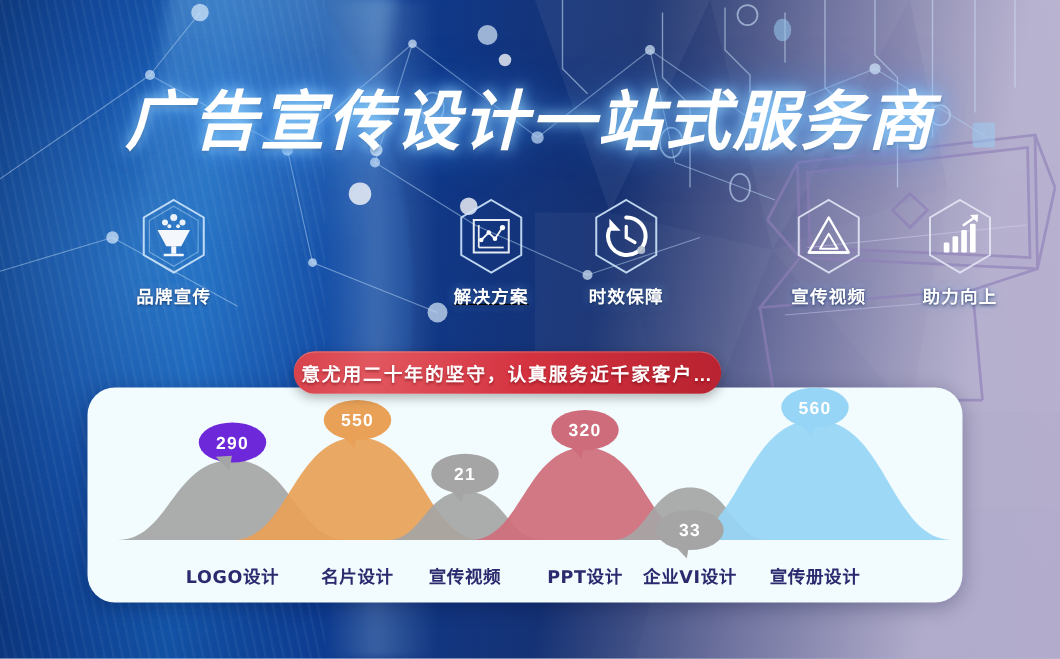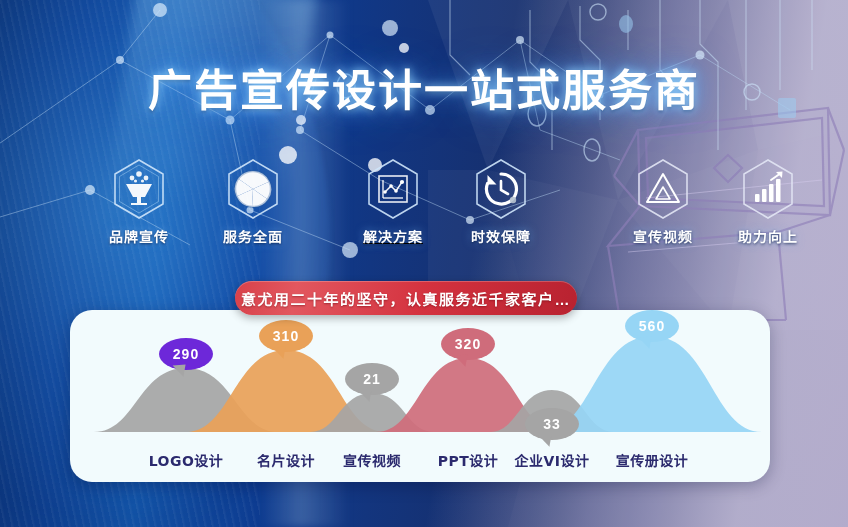--- a/index.html
+++ b/index.html
@@ -83,31 +83,32 @@
   
   .billboard { position:absolute; right:0; top:0; width:320px; height:330px; opacity:.85; }
 
   
   .circuit { position:absolute; left:0; top:0; width:848px; height:300px; opacity:.9; }
 
   
   .headline {
     position:absolute; left:0; right:0; top:55px;
     text-align:center;
-    font-size:44px;
+    font-size:52px;
     font-weight:bold;
     letter-spacing:2px;
     color:#ffffff;
     text-shadow:
       0 0 10px rgba(150,215,255,0.95),
       0 0 22px rgba(90,170,255,0.8),
       0 0 40px rgba(50,130,240,0.55),
       0 2px 3px rgba(0,20,60,0.45);
     font-family:"DejaVu Sans","Liberation Sans",sans-serif;
     white-space:nowrap;
+    font-style:italic;
   }
 
   
   .features {
     position:absolute; left:60px; top:158px;
     width:728px; height:90px;
   }
   .feature {
     position:absolute;
     width:86px;
@@ -318,37 +319,20 @@
             <circle cx="28" cy="16" r="2.8"></circle>
             <circle cx="35" cy="20" r="2.4"></circle>
             <circle cx="24.5" cy="23" r="1.6"></circle>
             <circle cx="31.5" cy="23" r="1.6"></circle>
           </g>
         </svg>
       </div>
       <div class="flabel">品牌宣传</div>
     </div>
 
-    <div class="feature" style="left:150px;">
-      <div class="hex">
-        <svg viewBox="0 0 56 62">
-          <polygon points="28,2 52,16 52,46 28,60 4,46 4,16" fill="none" stroke="#cfe6fb" stroke-width="1.6" opacity="0.9"></polygon>
-          <g fill="#ffffff" opacity="0.97">
-            <path d="M28,13 A18,18 0 0,1 44.5,23.5 L28,31 Z"></path>
-            <path d="M44.5,23.5 A18,18 0 0,1 43,41.5 L28,31 Z"></path>
-            <path d="M43,41.5 A18,18 0 0,1 27,49 L28,31 Z"></path>
-            <path d="M27,49 A18,18 0 0,1 11.5,38.5 L28,31 Z"></path>
-            <path d="M11.5,38.5 A18,18 0 0,1 13,20.5 L28,31 Z"></path>
-            <path d="M13,20.5 A18,18 0 0,1 28,13 L28,31 Z"></path>
-          </g>
-          <circle cx="28" cy="31" r="18" fill="none" stroke="#2a5d9e" stroke-width="2.4" opacity="0.35"></circle>
-        </svg>
-      </div>
-      <div class="flabel">服务全面</div>
-    </div>
 
     <div class="feature" style="left:290px;text-decoration:underline;">
       <div class="hex">
         <svg viewBox="0 0 56 62">
           <polygon points="28,2 52,16 52,46 28,60 4,46 4,16" fill="none" stroke="#cfe6fb" stroke-width="1.6" opacity="0.9"></polygon>
           <rect x="14" y="18" width="28" height="26" fill="none" stroke="#ffffff" stroke-width="1.6" opacity="0.9"></rect>
           <path d="M18,40 L18,22" stroke="#ffffff" stroke-width="1.4" opacity="0.9"></path>
           <path d="M18,40 L38,40" stroke="#ffffff" stroke-width="1.4" opacity="0.9"></path>
           <path d="M20,34 L26,28 L31,33 L37,24" fill="none" stroke="#ffffff" stroke-width="1.5" opacity="0.95"></path>
           <g fill="#ffffff">
@@ -418,21 +402,21 @@
         <path d="M420,122 C447.9,122 449.76,80 482,80 C514.24,80 516.1,122 544,122 Z" fill="#a5a5a5" fill-opacity="0.92"></path>
         <path d="M472,122 C521.5,122 524.8,26 582,26 C639.2,26 642.5,122 692,122 Z" fill="#96d5f5" fill-opacity="0.92"></path>
       </svg>
 
     <div class="bubbles" id="bubbles">
         <div class="bubble" style="left: 116px; top: 28px; background: #6d28d9; color: rgb(165, 165, 165);">
           <span class="bval">290</span>
           <i class="tail"></i>
         </div>
         <div class="bubble" style="left: 216px; top: 10px; background: rgb(233, 161, 88); color: rgb(233, 161, 88);">
-          <span class="bval">310</span>
+          <span class="bval">550</span>
           <i class="tail"></i>
         </div>
         <div class="bubble" style="left: 302px; top: 53px; background: rgb(165, 165, 165); color: rgb(165, 165, 165);">
           <span class="bval">21</span>
           <i class="tail"></i>
         </div>
         <div class="bubble" style="left: 398px; top: 18px; background: rgb(207, 108, 123); color: rgb(207, 108, 123);">
           <span class="bval">320</span>
           <i class="tail"></i>
         </div>

